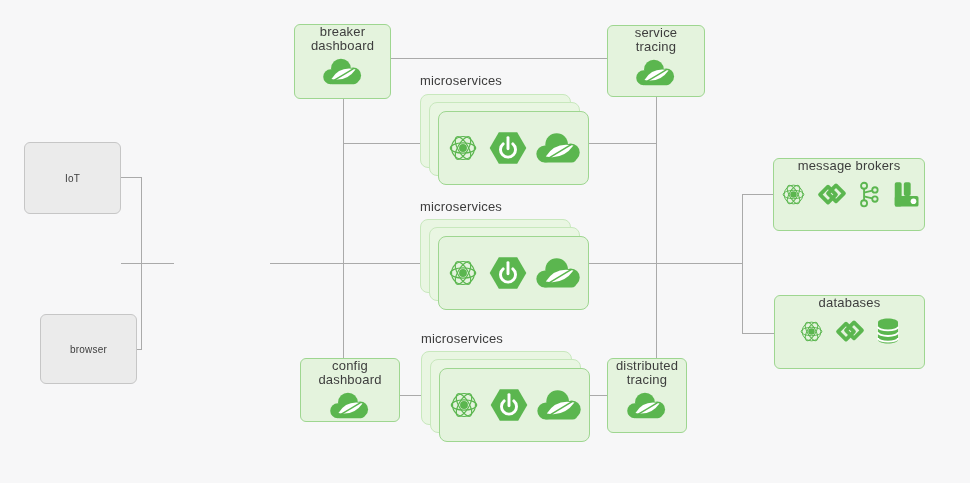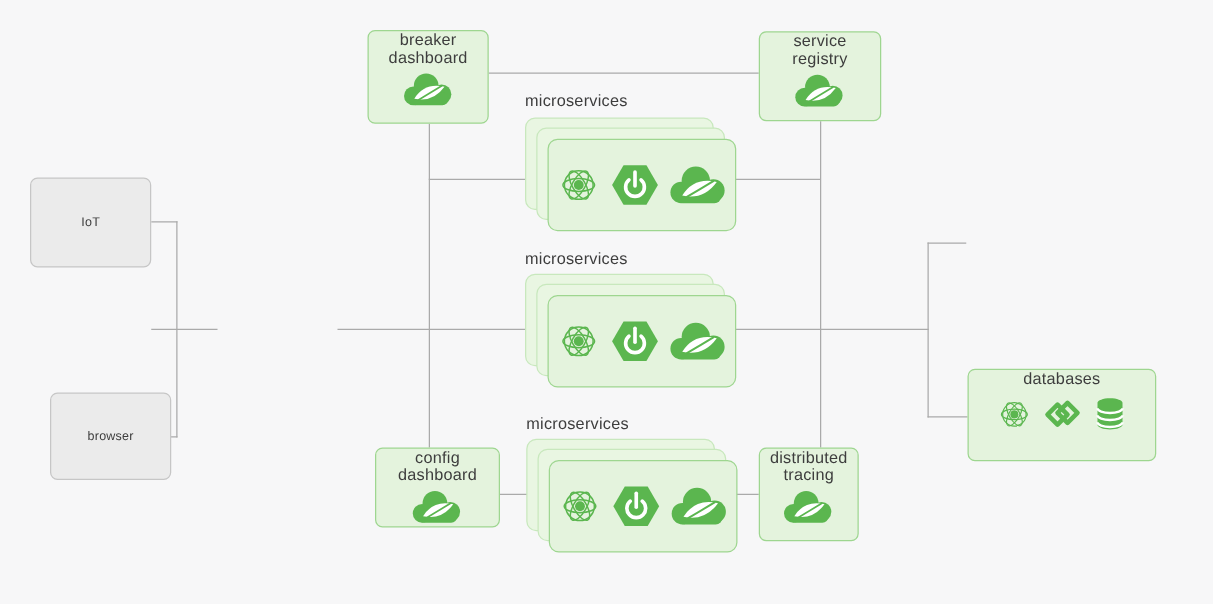--- a/index.html
+++ b/index.html
@@ -134,21 +134,21 @@
   <div class="node" style="left:294px;top:24px;width:97px;height:75px">
     <span class="lbl">breaker
 dashboard</span>
     <svg class="ic" width="44" height="30">
         <use href="#sym-cloud"></use>
       </svg>
   </div>
 
   <div class="node" style="left:607px;top:25px;width:98px;height:72px">
     <span class="lbl">service
-registry</span>
+tracing</span>
     <svg class="ic" width="44" height="30">
         <use href="#sym-cloud"></use>
       </svg>
   </div>
 
   <div class="node" style="left:300px;top:358px;width:100px;height:64px">
     <span class="lbl">config
 dashboard</span>
     <svg class="ic" width="44" height="30">
         <use href="#sym-cloud"></use>
@@ -207,20 +207,37 @@
         </svg>
       <svg class="ic" width="40" height="40">
           <use href="#sym-boot"></use>
         </svg>
       <svg class="ic" width="50" height="35">
           <use href="#sym-cloud"></use>
         </svg>
     </div>
   </div>
 
+  <div class="node" style="left:773px;top:158px;width:152px;height:73px;gap:5px">
+    <span class="lbl">message brokers</span>
+    <div class="iconrow">
+      <svg class="ic" width="31" height="31">
+          <use href="#sym-atom"></use>
+        </svg>
+      <svg class="ic" width="32" height="32">
+          <use href="#sym-datalink"></use>
+        </svg>
+      <svg class="ic" width="29" height="29">
+          <use href="#sym-kafka"></use>
+        </svg>
+      <svg class="ic" width="30" height="30">
+          <use href="#sym-rabbit"></use>
+        </svg>
+    </div>
+  </div>
 
   <div class="node" style="left:774px;top:295px;width:151px;height:74px;gap:5px">
     <span class="lbl">databases</span>
     <div class="iconrow">
       <svg class="ic" width="31" height="31">
           <use href="#sym-atom"></use>
         </svg>
       <svg class="ic" width="32" height="32">
           <use href="#sym-datalink"></use>
         </svg>

